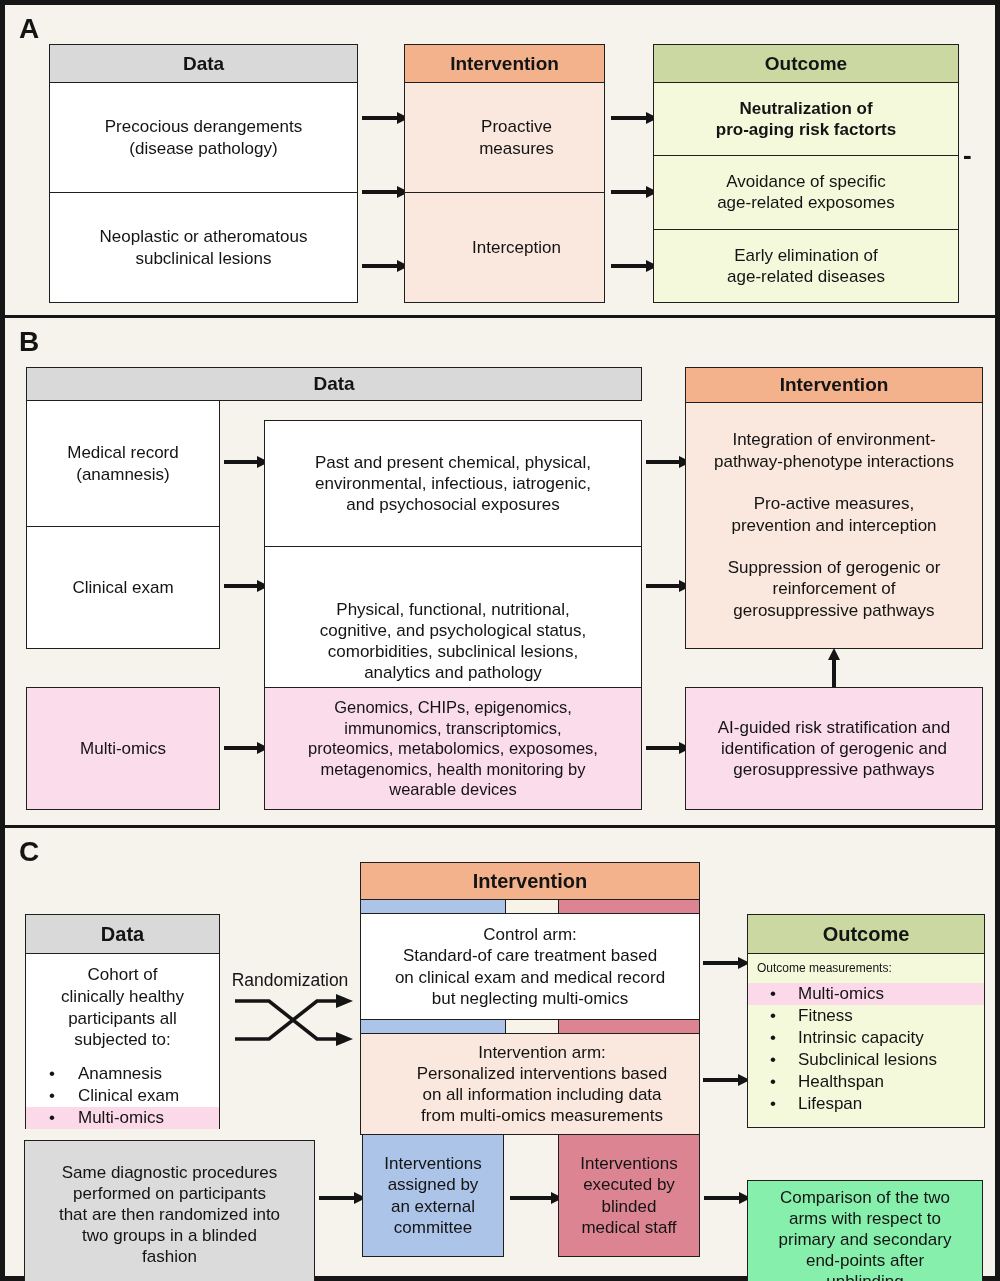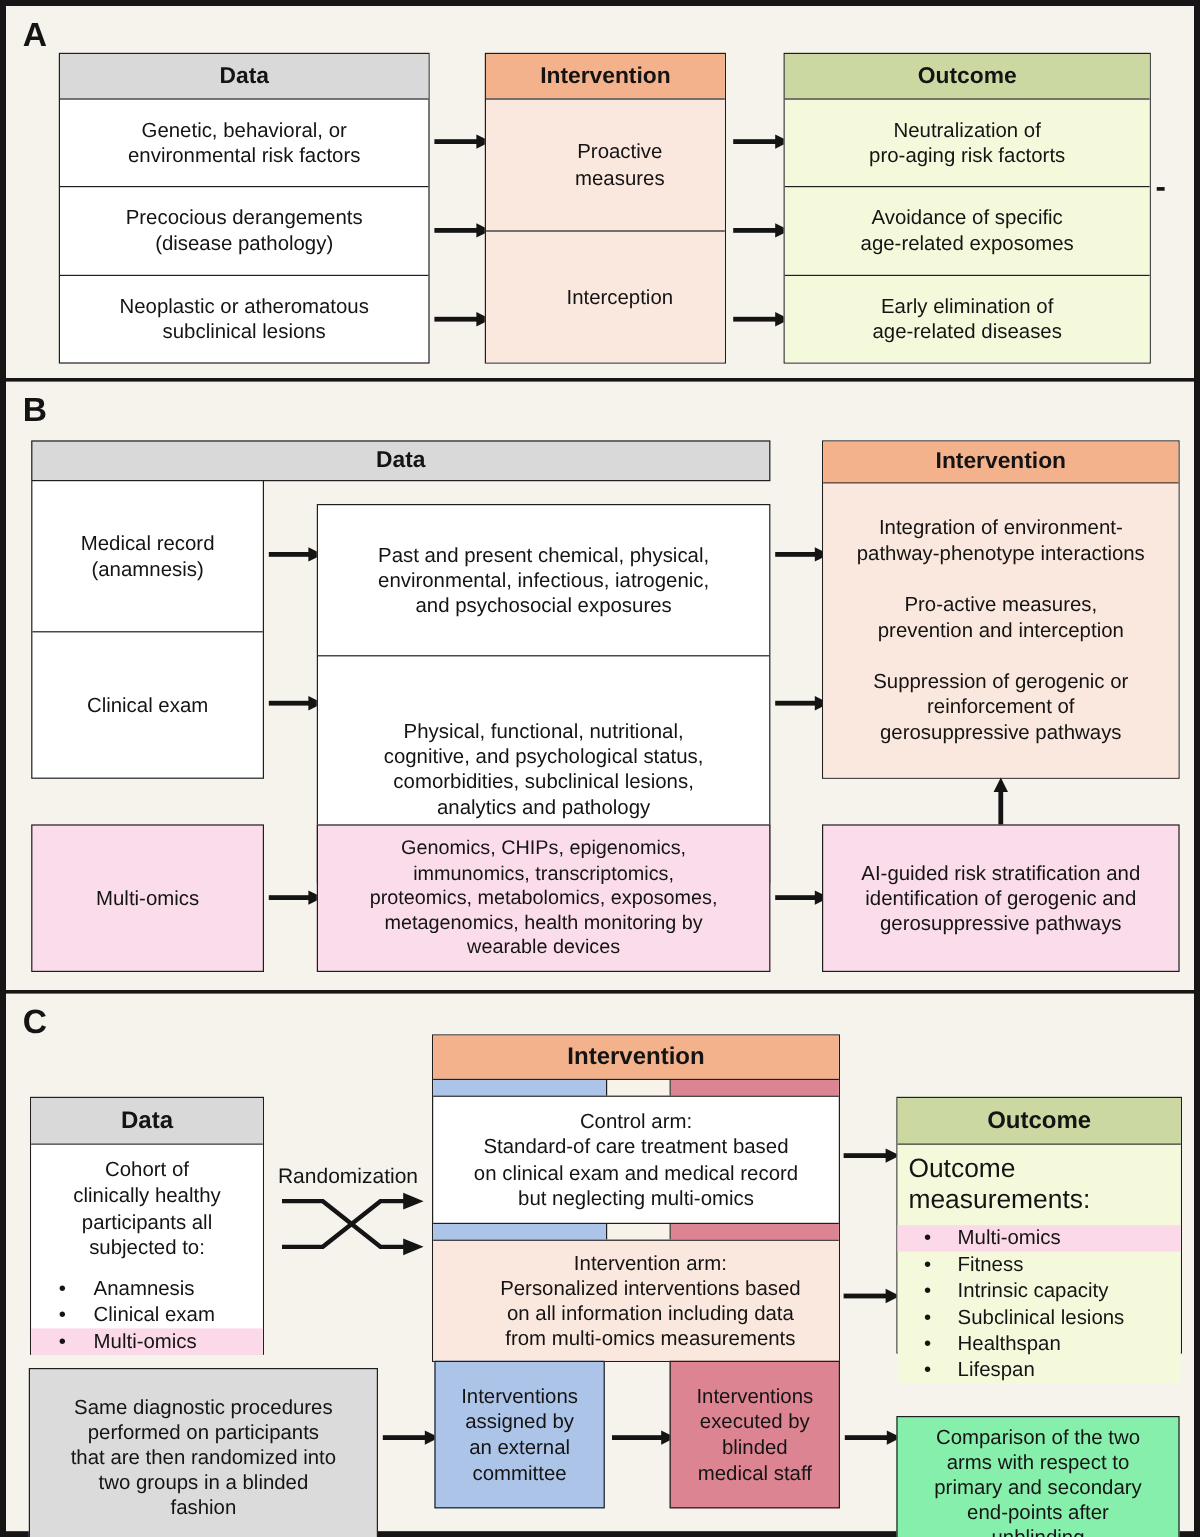--- a/index.html
+++ b/index.html
@@ -52,22 +52,20 @@
 </head>
 <body>
 
 <div class="figure">
 
   <div class="panel panel-a">
     <div class="plabel">A</div>
 
     <div class="box vstack" style="left:44px;top:39px;width:309px;height:259px;">
       <div class="hdr gray-h" style="height:37px;">Data</div>
-      <div class="vcell" style="flex:1;">Genetic, behavioral, or
-environmental risk factors</div>
       <div class="vcell" style="flex:1;">Precocious derangements
 (disease pathology)</div>
       <div class="vcell" style="flex:1;">Neoplastic or atheromatous
 subclinical lesions</div>
     </div>
 
     <div class="arr-r" style="left:357px;top:111px;width:36px;"></div>
     <div class="arr-r" style="left:357px;top:185px;width:36px;"></div>
     <div class="arr-r" style="left:357px;top:259px;width:36px;"></div>
 
@@ -77,21 +75,21 @@
 measures</div>
       <div class="vcell peach" style="flex:1;">Interception</div>
     </div>
 
     <div class="arr-r" style="left:606px;top:111px;width:36px;"></div>
     <div class="arr-r" style="left:606px;top:185px;width:36px;"></div>
     <div class="arr-r" style="left:606px;top:259px;width:36px;"></div>
 
     <div class="box vstack" style="left:648px;top:39px;width:306px;height:259px;">
       <div class="hdr green-h" style="height:37px;">Outcome</div>
-      <div class="vcell greenlight" style="flex:1;">Neutralization of
+      <div class="vcell greenlight" style="flex:1;font-weight:bold;">Neutralization of
 pro-aging risk factorts</div>
       <div class="vcell greenlight" style="flex:1;">Avoidance of specific
 age-related exposomes</div>
       <div class="vcell greenlight" style="flex:1;">Early elimination of
 age-related diseases</div>
     </div>
 
     <div class="stray" style="left:958px;top:150px;">-</div>
   </div>
 
@@ -205,21 +203,21 @@
 on all information including data
 from multi-omics measurements</div>
     </div>
 
     <div class="arr-r" style="left:698px;top:133px;width:36px;"></div>
     <div class="arr-r" style="left:698px;top:250px;width:36px;"></div>
 
     <div class="box vstack" style="left:742px;top:86px;width:238px;height:214px;">
       <div class="hdr green-h" style="height:38px;border-bottom:1.6px solid #1f1f1f;font-size:20px;">Outcome</div>
       <div class="greenlight" style="flex:1;padding-top:7px;">
-        <div style="font-size:22px;padding-left:9px;">Outcome measurements:</div>
+        <div style="font-size:12px;padding-left:9px;">Outcome measurements:</div>
         <div style="height:8px;"></div>
         <div class="brow hl">
           <span class="dot" style="width:50px;">•</span>
           <span>Multi-omics</span>
         </div>
         <div class="brow">
           <span class="dot" style="width:50px;">•</span>
           <span>Fitness</span>
         </div>
         <div class="brow">

